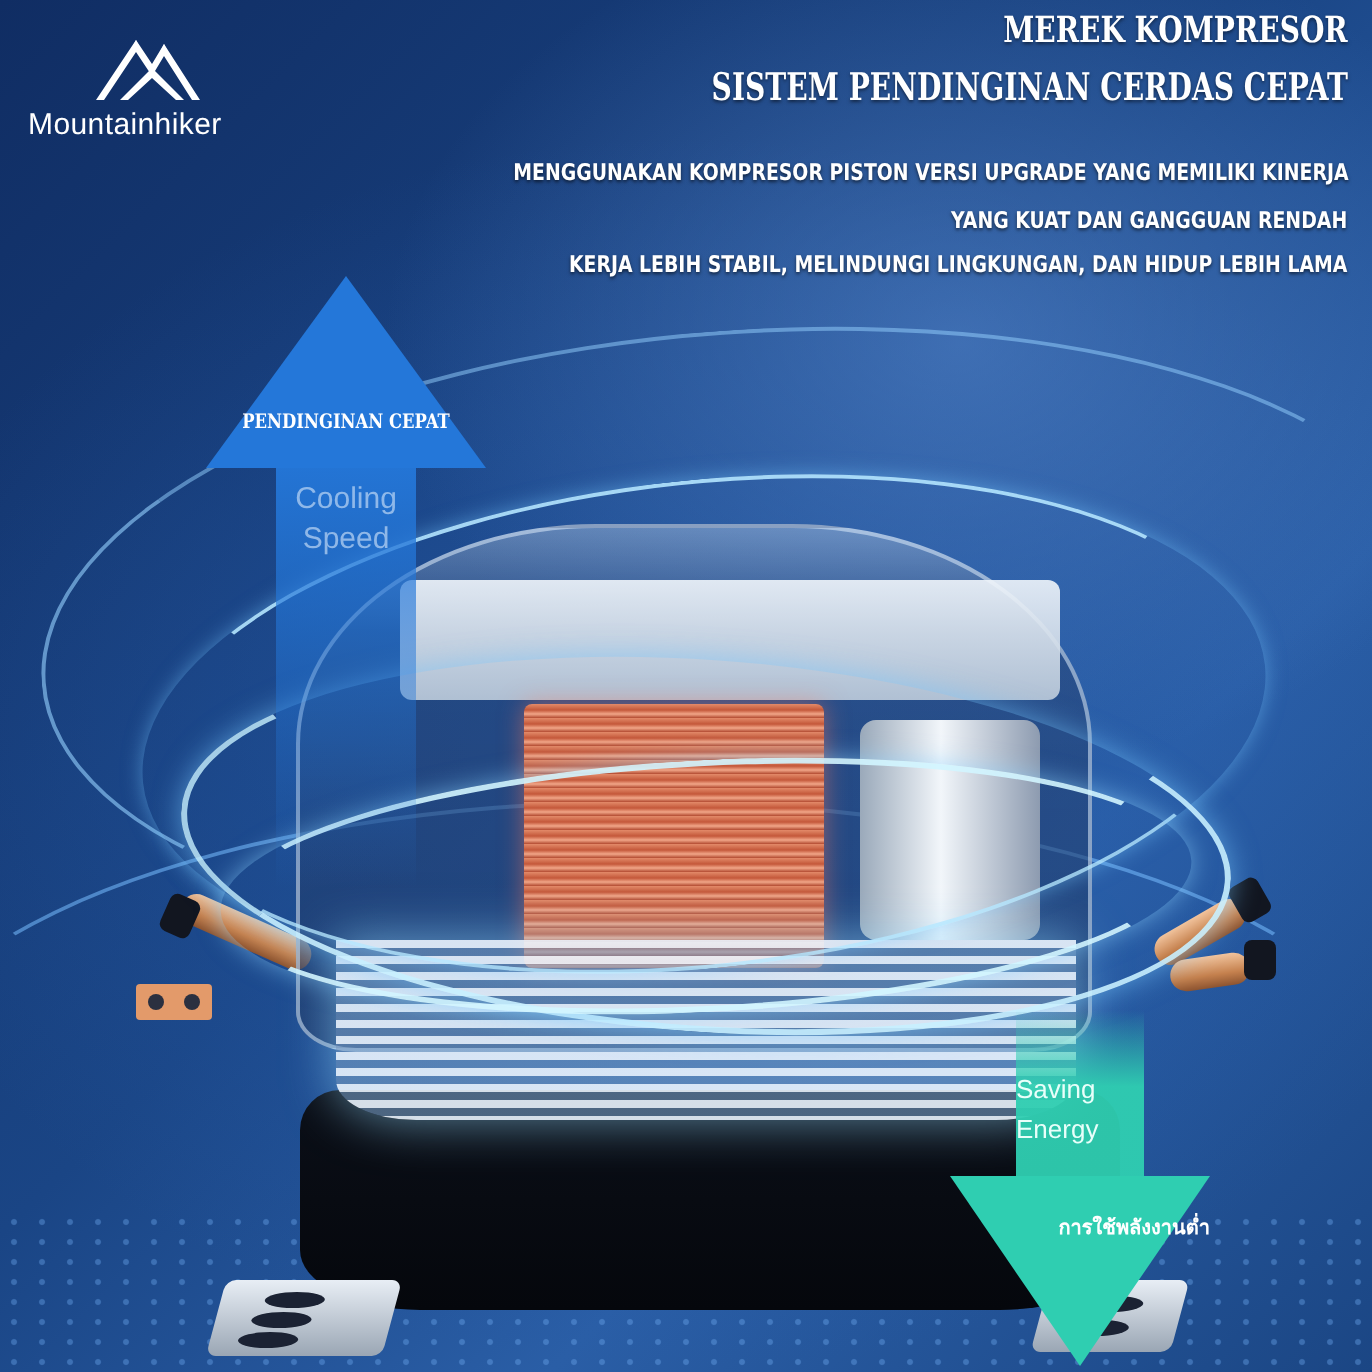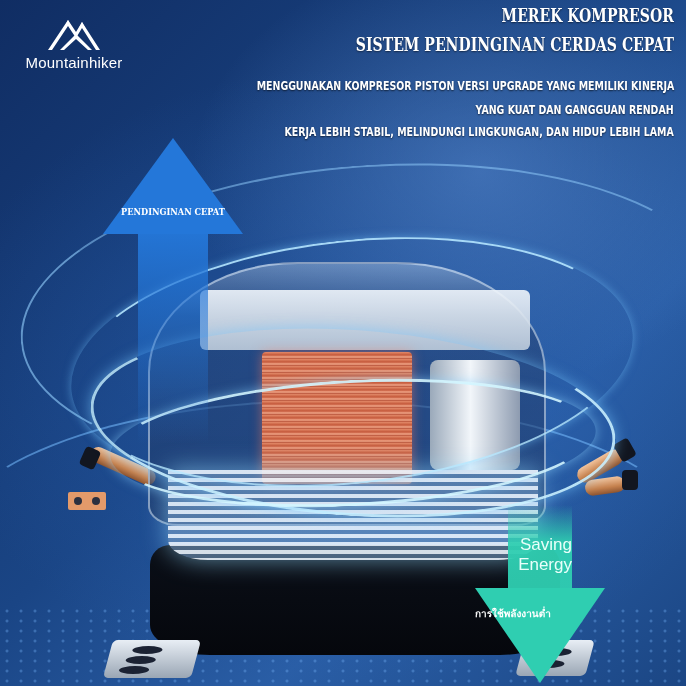--- a/index.html
+++ b/index.html
@@ -13,21 +13,21 @@
       font-family: "Liberation Sans", sans-serif;
     }
     
     .floor {
       position: absolute; left: 0; right: 0; bottom: 0; height: 80px;
       background-image: radial-gradient(circle, rgba(110,170,240,0.55) 1.2px, rgba(0,0,0,0) 1.8px);
       background-size: 14px 10px;
       opacity: 0.7;
     }
     
-    .logo { position: absolute; left: 14px; top: 12px; width: 120px; text-align: center; }
+    .logo { position: absolute; left: 14px; top: 12px; width: 120px; }
     .logo svg { display: block; margin: 0 auto; }
     .logo-text { color: #ffffff; font-size: 15px; margin-top: 2px; letter-spacing: 0.2px; }
 
     
     .title1, .title2 {
       position: absolute; right: 12px; color: #ffffff;
       font-family: "DejaVu Serif", serif; font-weight: bold;
       text-shadow: 0 1px 2px rgba(0,0,0,0.5); white-space: nowrap;
       transform-origin: right center;
     }
@@ -107,25 +107,25 @@
     .arrow-down .shaft {
       position: absolute; left: 33px; top: 0; width: 64px; height: 85px;
       background: linear-gradient(180deg, rgba(47,206,177,0.0), rgba(47,206,177,0.95) 45%);
     }
     .arrow-down .head {
       position: absolute; left: 0; top: 83px; width: 0; height: 0;
       border-left: 65px solid transparent; border-right: 65px solid transparent;
       border-top: 95px solid #2fceb1;
     }
     .arrow-down .label-sub {
-      position: absolute; left: 33px; top: 30px; width: 64px; text-align: right;
-      color: #e8fffa; font-size: 17px; line-height: 20px;
+      position: absolute; left: 33px; top: 30px; width: 64px; text-align: left;
+      color: #e8fffa; font-size: 13px; line-height: 20px;
     }
     .arrow-down .label-main {
-      position: absolute; left: 0; top: 101px; width: 130px; text-align: left;
+      position: absolute; left: 0; top: 101px; width: 130px; text-align: right;
       color: #ffffff; font-family: "DejaVu Serif", serif; font-weight: bold; font-size: 10px;
     }
   </style>
 </head>
 <body>
 
 <div class="stage">
   <div class="floor"></div>
 
   <div class="logo">
@@ -178,20 +178,21 @@
   </div>
 
   <div class="ring" style="left:70px; top:240px; width:560px; height:240px; border-color: rgba(180,230,255,0.9) transparent rgba(180,230,255,0.8) transparent; transform: rotate(-6deg); box-shadow: 0 0 10px rgba(120,200,255,0.5);"></div>
   <div class="ring" style="left:90px; top:330px; width:520px; height:180px; border-width:3px; border-color: transparent rgba(200,240,255,0.9) rgba(200,240,255,0.9) rgba(200,240,255,0.8); transform: rotate(4deg); box-shadow: 0 0 14px rgba(120,200,255,0.6);"></div>
   <div class="ring" style="left:110px; top:380px; width:480px; height:120px; border-width:3px; border-color: rgba(210,245,255,0.9) transparent rgba(210,245,255,0.9) transparent; transform: rotate(-3deg); box-shadow: 0 0 12px rgba(140,210,255,0.6);"></div>
 
   <div class="arrow-up">
     <div class="shaft"></div>
     <div class="head"></div>
     <div class="label-main">PENDINGINAN CEPAT</div>
+    <div class="label-sub">Cooling Speed</div>
   </div>
 
   <div class="arrow-down">
     <div class="shaft"></div>
     <div class="head"></div>
     <div class="label-sub">Saving Energy</div>
     <div class="label-main">การใช้พลังงานต่ำ</div>
   </div>
 </div>
 

